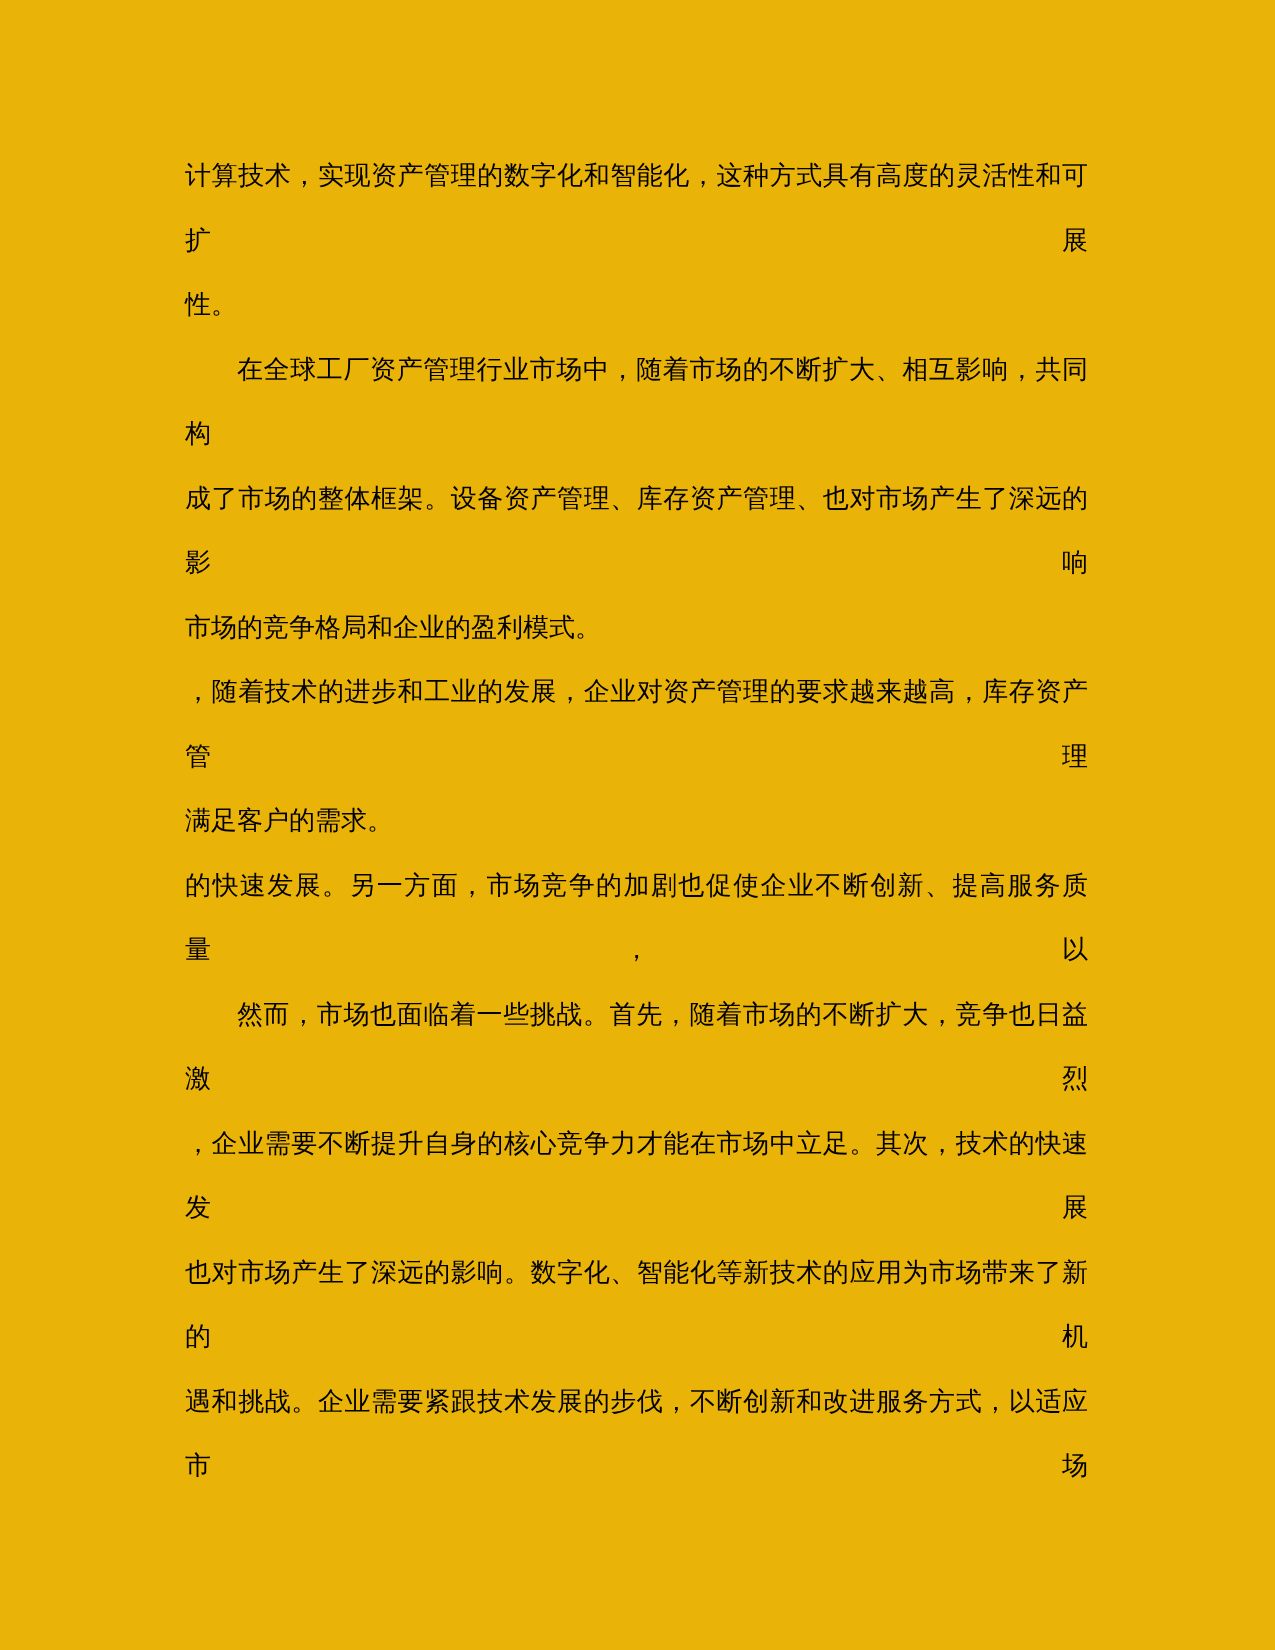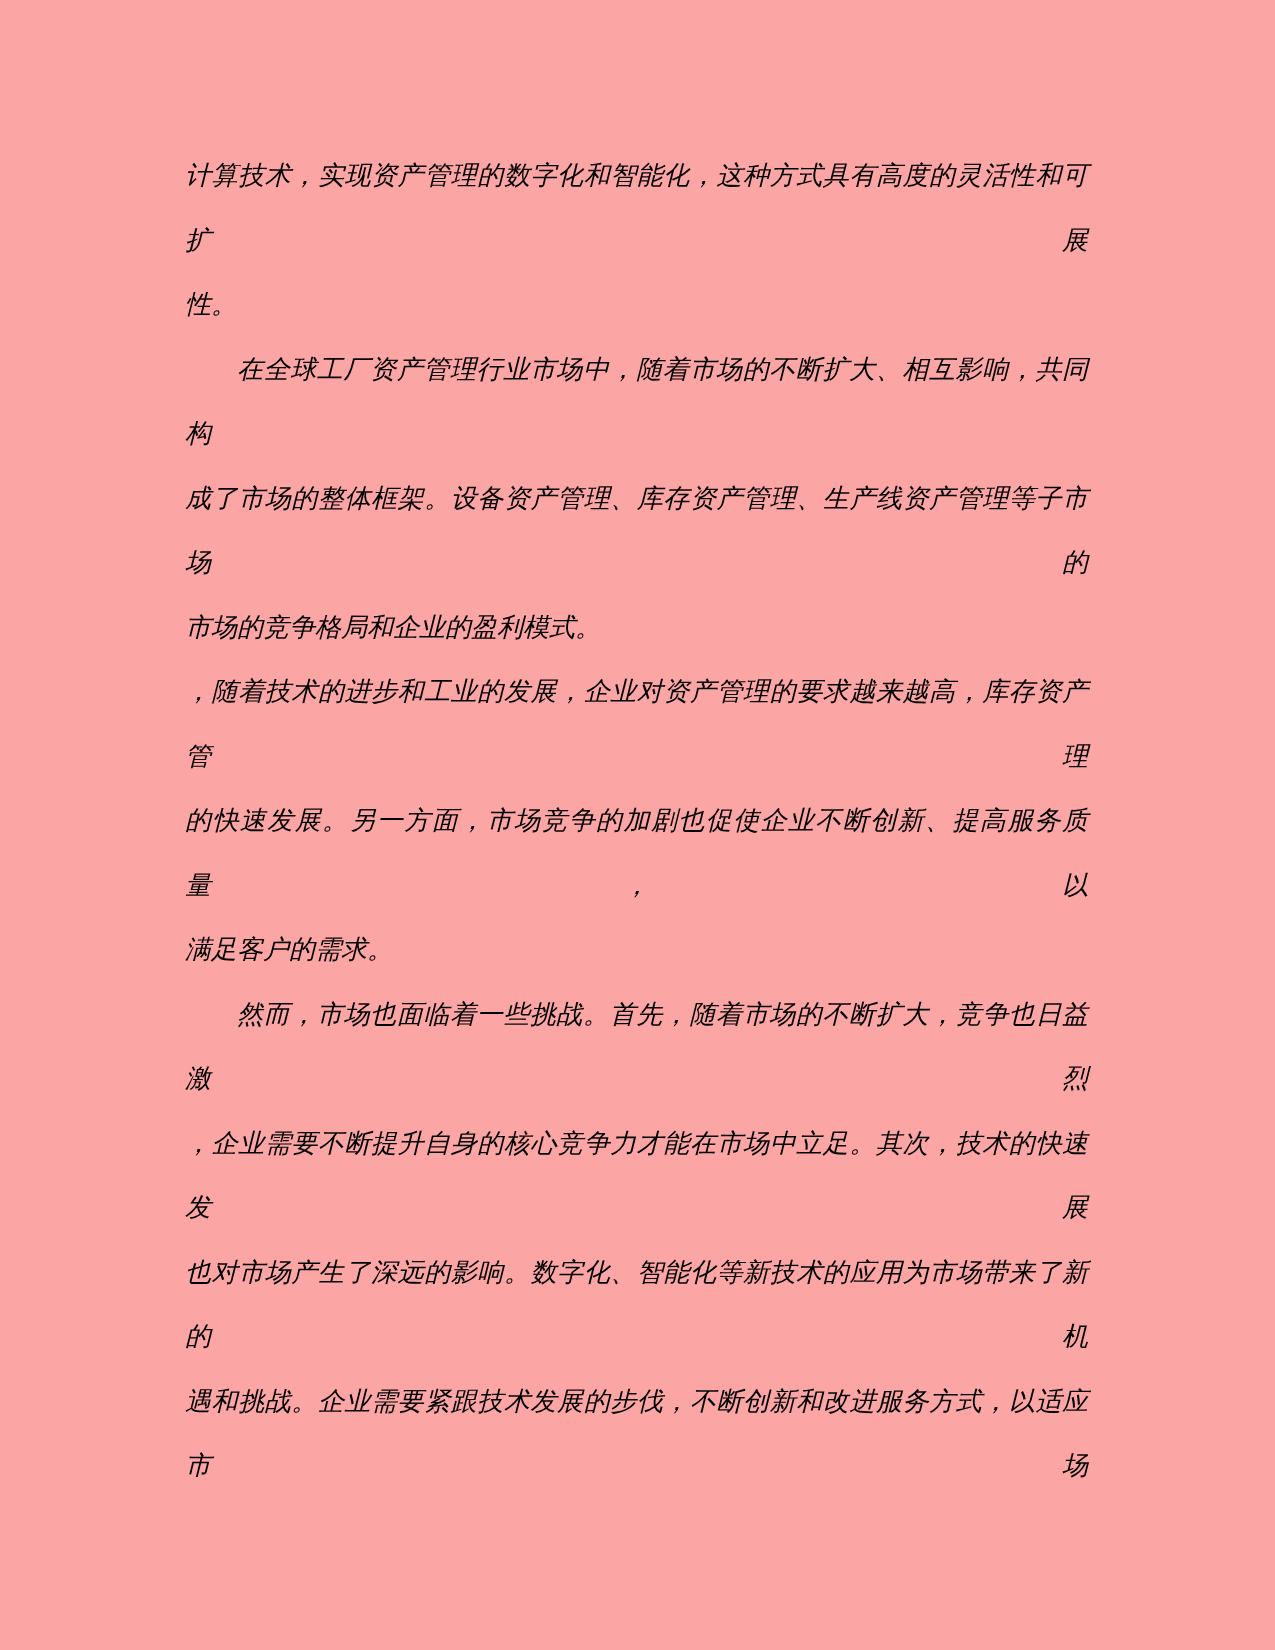--- a/index.html
+++ b/index.html
@@ -46,35 +46,35 @@
     text-align-last: justify;
   }
   
   .line.indent {
     text-indent: 52px;
   }
 </style>
 </head>
 <body>
 
-<div class="page" style="background: #fca5a5; font-style: italic;">
+<div class="page" style="background: #eab308;">
   <div class="content" style="color: rgb(0, 0, 0);">
       <div class="para">
         <div class="line j">计算技术，实现资产管理的数字化和智能化，这种方式具有高度的灵活性和可扩展</div>
         <div class="line">性。</div>
       </div>
       <div class="para">
         <div class="line j indent">在全球工厂资产管理行业市场中，随着市场的不断扩大、相互影响，共同构</div>
-        <div class="line j">成了市场的整体框架。设备资产管理、库存资产管理、生产线资产管理等子市场的</div>
+        <div class="line j">成了市场的整体框架。设备资产管理、库存资产管理、也对市场产生了深远的影响</div>
         <div class="line">市场的竞争格局和企业的盈利模式。</div>
       </div>
       <div class="para">
         <div class="line j">，随着技术的进步和工业的发展，企业对资产管理的要求越来越高，库存资产管理</div>
+        <div class="line">满足客户的需求。</div>
         <div class="line j">的快速发展。另一方面，市场竞争的加剧也促使企业不断创新、提高服务质量，以</div>
-        <div class="line">满足客户的需求。</div>
       </div>
       <div class="para">
         <div class="line j indent">然而，市场也面临着一些挑战。首先，随着市场的不断扩大，竞争也日益激烈</div>
         <div class="line j">，企业需要不断提升自身的核心竞争力才能在市场中立足。其次，技术的快速发展</div>
         <div class="line j">也对市场产生了深远的影响。数字化、智能化等新技术的应用为市场带来了新的机</div>
         <div class="line j">遇和挑战。企业需要紧跟技术发展的步伐，不断创新和改进服务方式，以适应市场</div>
       </div>
     </div>
 </div>
 

